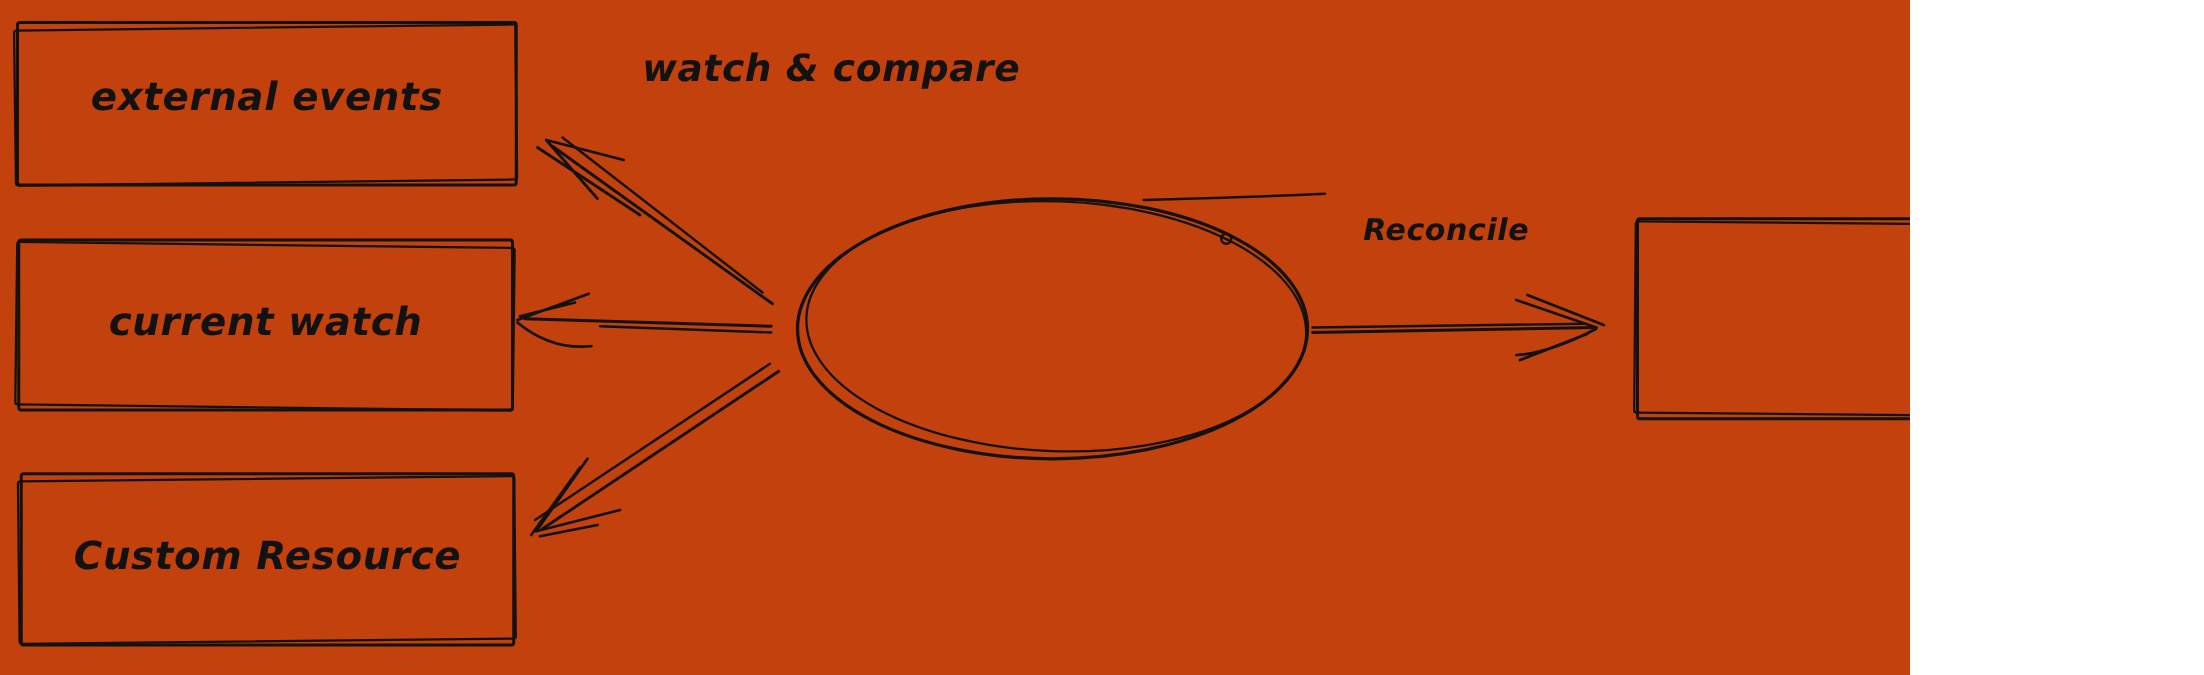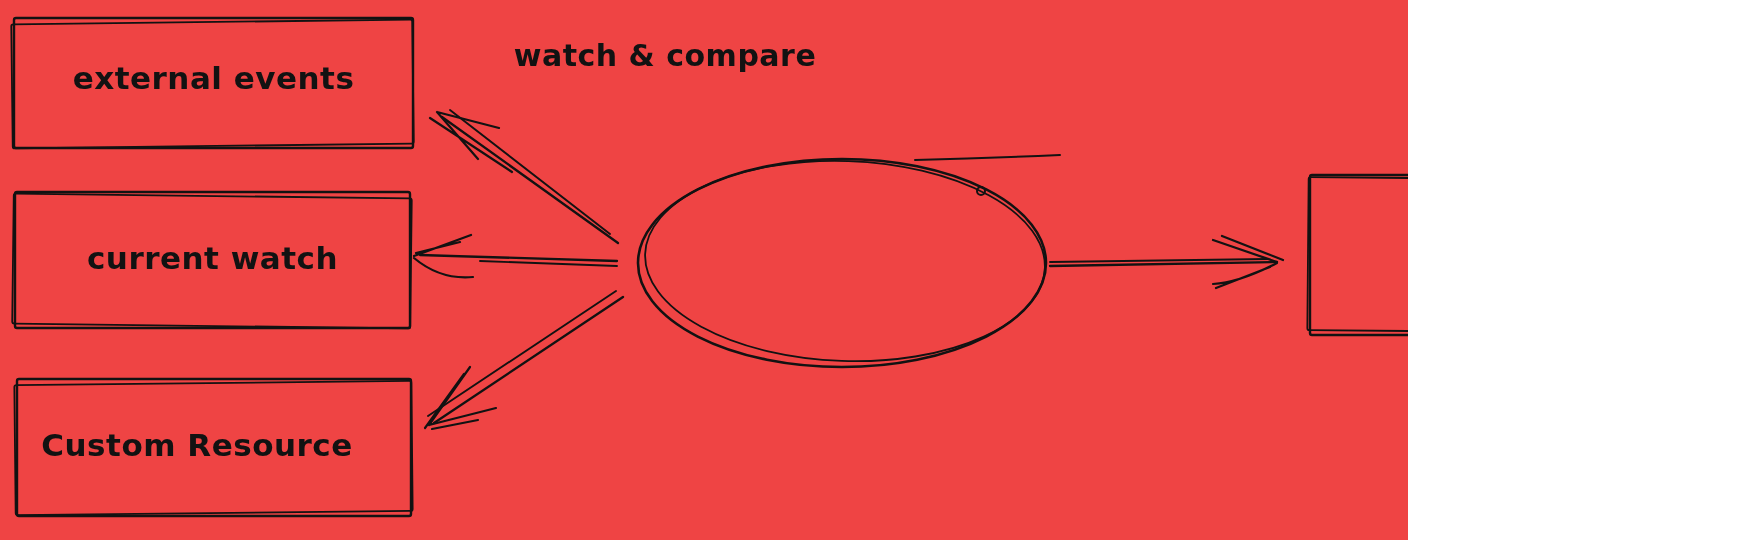--- a/index.html
+++ b/index.html
@@ -2,26 +2,27 @@
 <html><head>
 <meta charset="utf-8">
 <style>
   html, body {
     margin: 0;
     padding: 0;
     background: #ffffff;
   }
   .stage {
     position: relative;
-    width: 1408px;
+    width: 1528px;
     height: 540px;
-    background: #ef4444;
+    background: #c2410c;
     overflow: hidden;
     font-family: "DejaVu Sans", sans-serif;
     color: #121212;
+    font-style: italic;
   }
   .stage svg {
     position: absolute;
     left: 0;
     top: 0;
   }
   .sketch {
     fill: none;
     stroke: #121212;
     stroke-linecap: round;
@@ -98,20 +99,21 @@
       <path class="sketch" d="M 1050 266 L 1277 262" stroke-width="2.3"></path>
       <path class="sketch" d="M 1050 262 L 1268 259" stroke-width="1.9"></path>
       <path class="sketch" d="M 1277 262 L 1213 240 M 1283 260 L 1222 236 M 1277 263 C 1252 276 1232 283 1213 284 M 1270 267 L 1216 288" stroke-width="2.2"></path>
     </g>
   </svg>
 
   <div class="label lbl-node" style="left:14px; top:60px; width:399px;">external events</div>
 
   <div class="label lbl-node" style="left:15px; top:240px; width:395px;">current watch</div>
 
-  <div class="label lbl-node" style="left:0; top:427px; width:394px;">Custom Resource</div>
+  <div class="label lbl-node" style="left:17px; top:427px; width:394px;">Custom Resource</div>
 
 
 
   <div class="label lbl-watch" style="left:485px; top:38px; width:360px;">watch &amp; compare</div>
 
+  <div class="label lbl-reconcile" style="left:1082px; top:170px; width:150px;">Reconcile</div>
 
 </div>
 
 </body></html>

